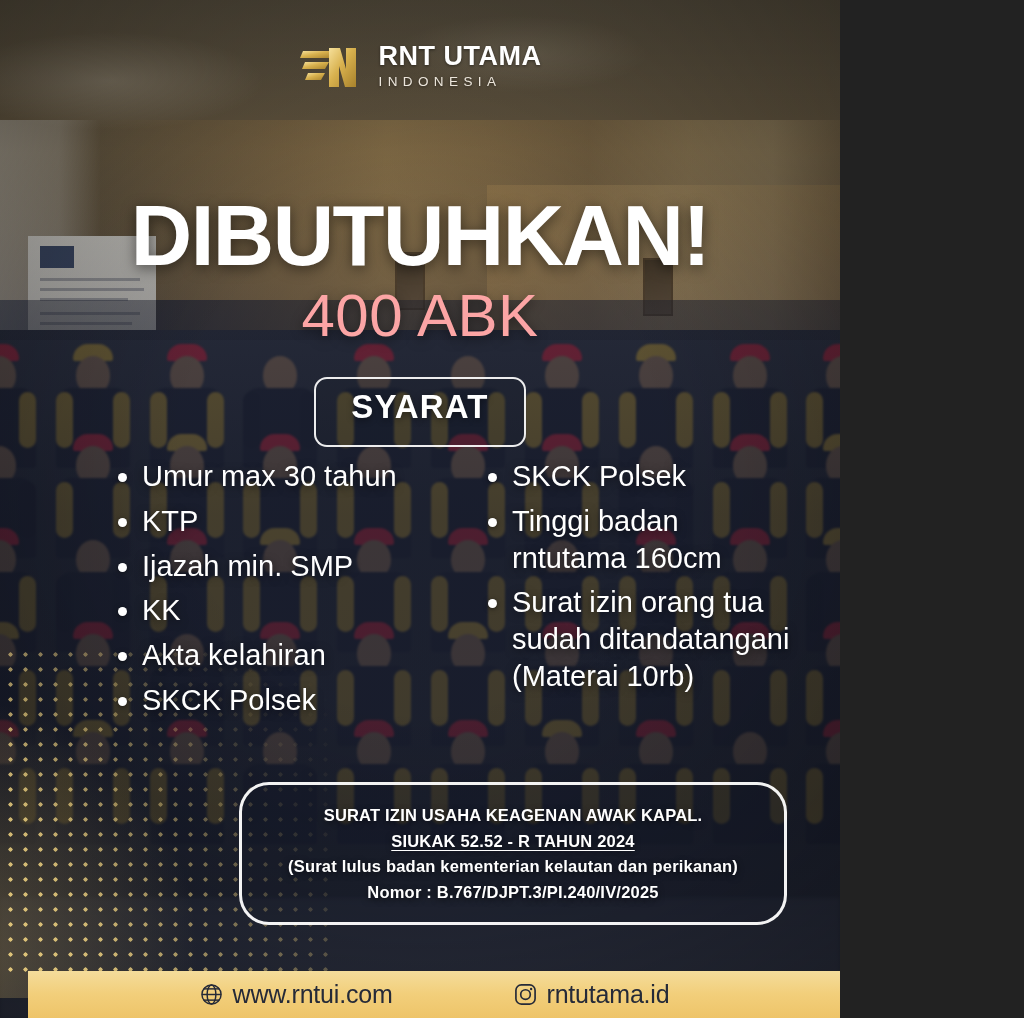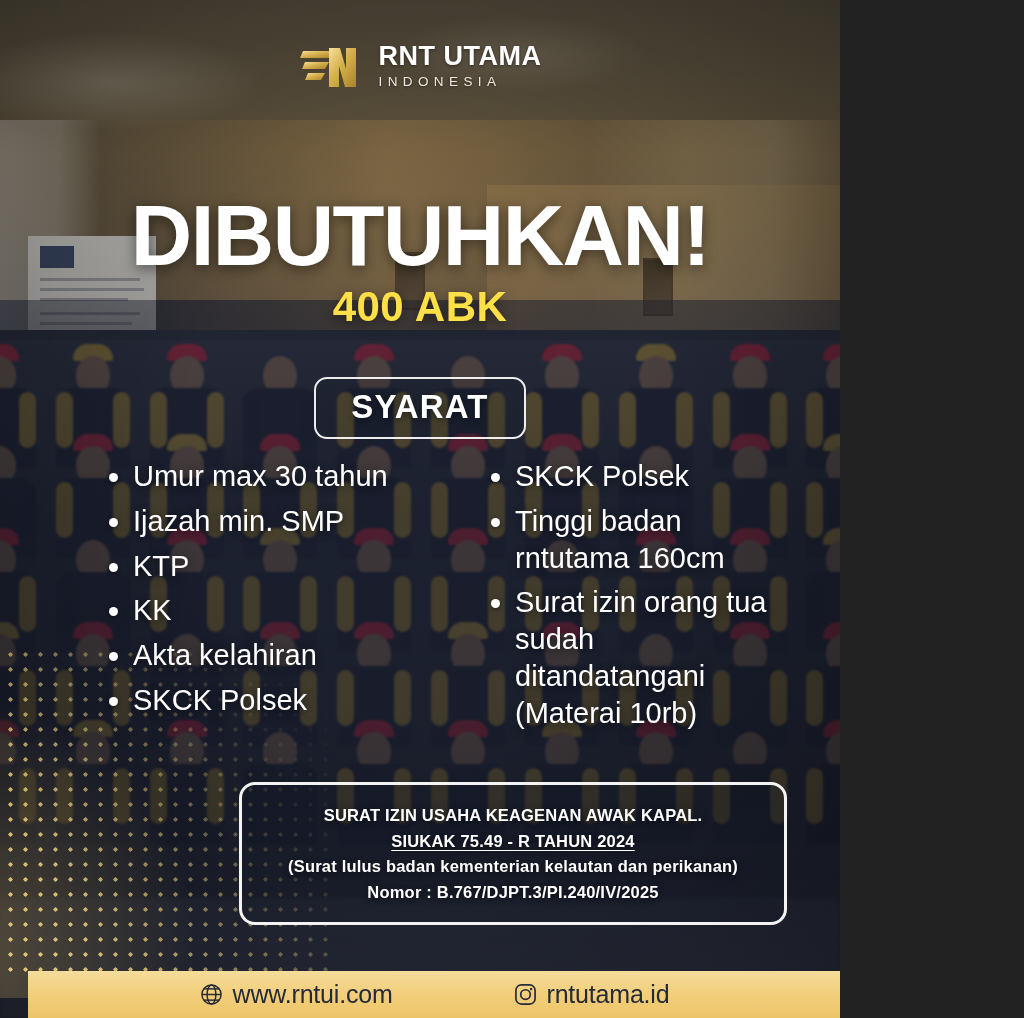--- a/index.html
+++ b/index.html
@@ -197,24 +197,24 @@
     font-size: 85px;
     font-weight: 800;
     letter-spacing: -1.5px;
     color: #ffffff;
     line-height: .95;
     text-shadow: 0 3px 14px rgba(0,0,0,.5);
     margin-top: 44px;
   }
   .subline-1 {
     margin-top: 8px;
-    font-size: 42px;
-    font-weight: 700;
+    font-size: 60px;
+    font-weight: 400;
     letter-spacing: .5px;
-    color: #fde047;
+    color: #fca5a5;
     line-height: 1.04;
     text-shadow: 0 3px 12px rgba(0,0,0,.5);
   }
   .subline-2 {
     font-size: 52px;
     font-weight: 600;
     letter-spacing: .5px;
     color: #f3d781;
     line-height: 1.04;
     text-shadow: 0 3px 12px rgba(0,0,0,.5);
@@ -222,38 +222,38 @@
 
   
   .badge-row {
     position: absolute;
     left: 0; right: 0; top: 377px;
     display: flex;
     justify-content: center;
   }
   .badge {
     min-width: 212px;
-    padding: 9px 34px 11px;
+    padding: 9px 34px 19px;
     border: 2.5px solid rgba(255,255,255,.92);
     border-radius: 13px;
     text-align: center;
     font-size: 33px;
     font-weight: 700;
     letter-spacing: 1.2px;
     color: #ffffff;
     text-shadow: 0 2px 7px rgba(0,0,0,.45);
     background: rgba(20,24,36,.12);
   }
 
   
   .reqs {
     position: absolute;
-    left: 101px; right: 50px; top: 458px;
+    left: 110px; right: 50px; top: 458px;
     display: flex;
-    gap: 34px;
+    gap: 22px;
     justify-content: flex-end;
   }
   .req-col { }
   .req-col.left  { width: 348px; }
   .req-col.right { flex: 1; }
   .req-list {
     list-style: none;
     margin: 0;
     padding: 0;
   }
@@ -278,21 +278,21 @@
   }
 
   
   .license {
     position: absolute;
     left: 239px;
     top: 782px;
     width: 548px;
     padding: 18px 20px 17px;
     border: 3px solid rgba(255,255,255,.95);
-    border-radius: 16px;
+    border-radius: 30px;
     text-align: center;
     background: rgba(22,26,40,.20);
   }
   .license-line {
     font-size: 16.5px;
     font-weight: 700;
     color: #ffffff;
     line-height: 1.55;
     letter-spacing: .2px;
     text-shadow: 0 2px 6px rgba(0,0,0,.55);
@@ -681,39 +681,39 @@
   </div>
 
   <div class="badge-row">
     <div class="badge">SYARAT</div>
   </div>
 
   <div class="reqs">
     <div class="req-col left">
       <ul class="req-list">
         <li class="req-item">Umur max 30 tahun</li>
+        <li class="req-item">KTP</li>
         <li class="req-item">Ijazah min. SMP</li>
-        <li class="req-item">KTP</li>
         <li class="req-item">KK</li>
         <li class="req-item">Akta kelahiran</li>
         <li class="req-item">SKCK Polsek</li>
       </ul>
     </div>
     <div class="req-col right">
       <ul class="req-list">
         <li class="req-item">SKCK Polsek</li>
         <li class="req-item">Tinggi badan rntutama 160cm</li>
         <li class="req-item">Surat izin orang tua sudah ditandatangani (Materai 10rb)</li>
       </ul>
     </div>
   </div>
 
   <div class="license">
     <div class="license-line">SURAT IZIN USAHA KEAGENAN AWAK KAPAL.</div>
-    <div class="license-line underline">SIUKAK 75.49 - R TAHUN 2024</div>
+    <div class="license-line underline">SIUKAK 52.52 - R TAHUN 2024</div>
     <div class="license-line">(Surat lulus badan kementerian kelautan dan perikanan)</div>
     <div class="license-line">Nomor : B.767/DJPT.3/PI.240/IV/2025</div>
   </div>
 
   <div class="footer">
     <div class="footer-item">
       <svg class="footer-icon" viewBox="0 0 24 24" fill="none" stroke="#252a38" stroke-width="1.4">
         <circle cx="12" cy="12" r="9.2"></circle>
         <ellipse cx="12" cy="12" rx="4.2" ry="9.2"></ellipse>
         <line x1="2.8" y1="12" x2="21.2" y2="12"></line>

